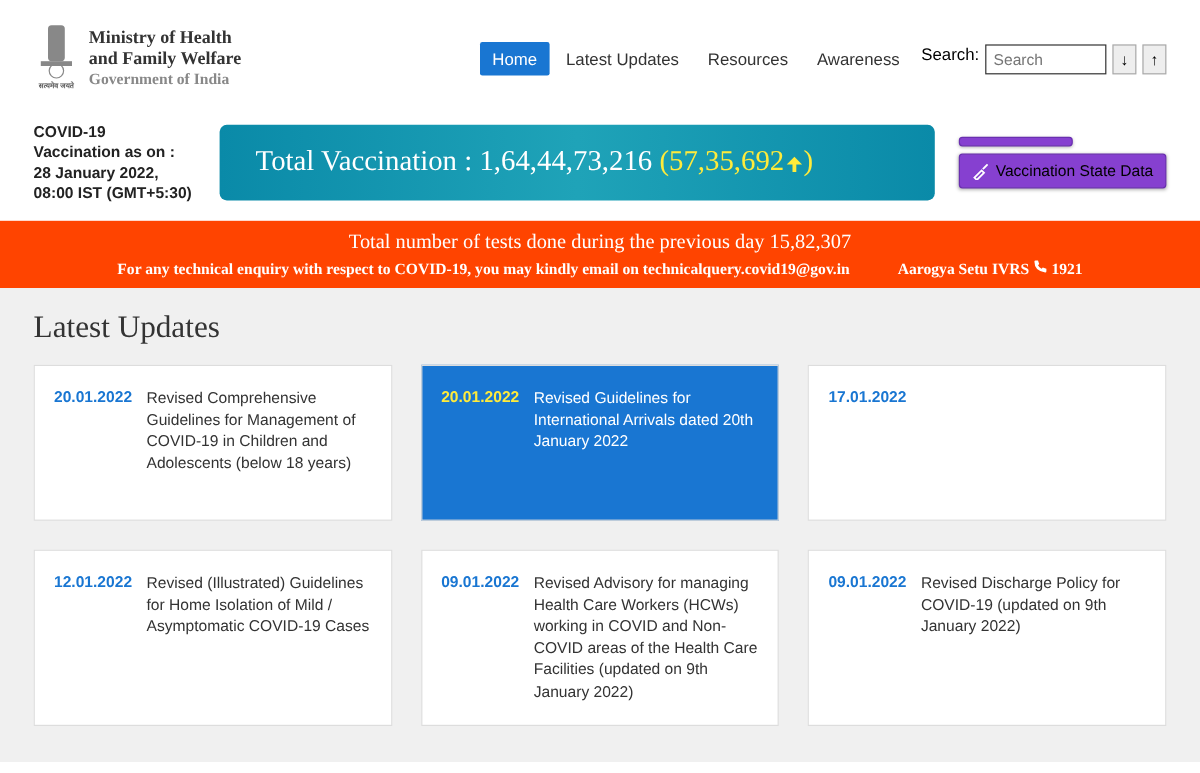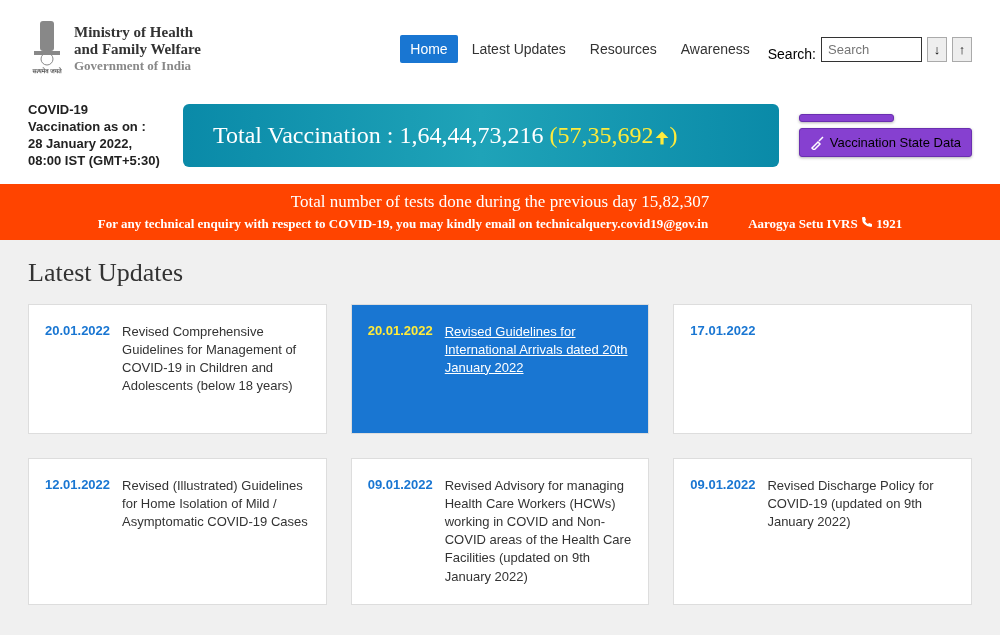--- a/index.html
+++ b/index.html
@@ -7,41 +7,41 @@
 .header { display: flex; align-items: center; padding: 10px 28px; height: 98px; }
 .logo-area { display: flex; align-items: center; gap: 8px; font-weight: bold; }
 .emblem { width: 38px; height: 60px; display: flex; flex-direction: column; align-items: center; }
 .emblem svg { width: 34px; height: 48px; }
 .emblem-text { font-size: 6px; text-align: center; color: #555; }
 .ministry { font-family: Georgia, 'Times New Roman', serif; color: #333; font-size: 15px; }
 .ministry .gov { color: #888; font-size: 13px; }
 .nav { display: flex; align-items: center; gap: 4px; margin-left: auto; padding-left: 20px; }
 .nav-item { padding: 6px 10px; font-size: 14px; color: #333; cursor: pointer; }
 .nav-item.active { background: #1976d2; color: #fff; border-radius: 2px; }
-.search-area { display: flex; align-items: flex-end; gap: 5px; margin-left: 8px; }
+.search-area { display: flex; align-items: flex-start; gap: 5px; margin-left: 8px; }
 .search-label { font-size: 14px; }
 .search-input { border: 1px solid #333; padding: 4px 6px; width: 101px; font-size: 13px; }
 .arrow-btn { border: 1px solid #aaa; background: #eee; width: 20px; height: 25px; font-size: 13px; cursor: pointer; }
 .vacc-banner { display: flex; align-items: center; padding: 4px 28px; gap: 20px; }
 .vacc-date { font-size: 13px; font-weight: bold; color: #222; width: 135px; line-height: 1.3; }
 .vacc-total { background: linear-gradient(90deg, #0a8aa8 0%, #1fa3b8 50%, #0a8aa8 100%); color: #fff; padding: 18px 30px; font-size: 24px; font-family: Georgia, 'Times New Roman', serif; border-radius: 6px; flex: 1; max-width: 610px; }
 .vacc-delta { color: #ffeb3b; }
 .vacc-buttons { display: flex; flex-direction: column; gap: 6px; margin-left: auto; }
 .state-btn { background: #8640d0; color: #000000; padding: 6px 10px; font-size: 13px; border-radius: 3px; display: flex; align-items: center; gap: 6px; cursor: pointer; border: 1px solid #6a2fb0; box-shadow: 0 1px 3px rgba(0,0,0,0.3); justify-content: space-between; }
 .state-btn.visible { width: 95px; height: 8px; overflow: hidden; padding: 2px 10px; }
 .orange-banner { background: #ff4400; color: #fff; text-align: center; padding: 8px 20px; font-family: Georgia, 'Times New Roman', serif; margin-top: 10px; }
 .orange-line1 { font-size: 17px; margin-bottom: 4px; }
 .orange-line2 { font-size: 13px; font-weight: bold; display: flex; justify-content: center; gap: 40px; }
 .content { background: #f0f0f0; padding: 18px 28px 30px; }
 .section-title { font-family: Georgia, 'Times New Roman', serif; font-size: 26px; color: #333; margin-bottom: 16px; font-weight: normal; }
 .cards { display: grid; grid-template-columns: repeat(3, 1fr); gap: 24px; }
 .card { background: #fff; border: 1px solid #ddd; padding: 18px 16px; min-height: 130px; display: flex; gap: 12px; cursor: pointer; }
 .card.highlight { background: #1976d2; color: #fff; }
 .card.highlight .card-date { color: #ffeb3b; }
-.card.highlight .card-text { text-decoration: underline; }
+.card.highlight .card-text { }
 .card-date { font-size: 13px; font-weight: bold; color: #1976d2; white-space: nowrap; }
 .card-text { font-size: 13px; color: #333; line-height: 1.4; }
 .card.highlight .card-text { color: #fff; }
 .phone-icon { display: inline-block; width: 12px; height: 12px; }
 </style>
 </head>
 <body>
 
 <div class="header">
   <div class="logo-area">

